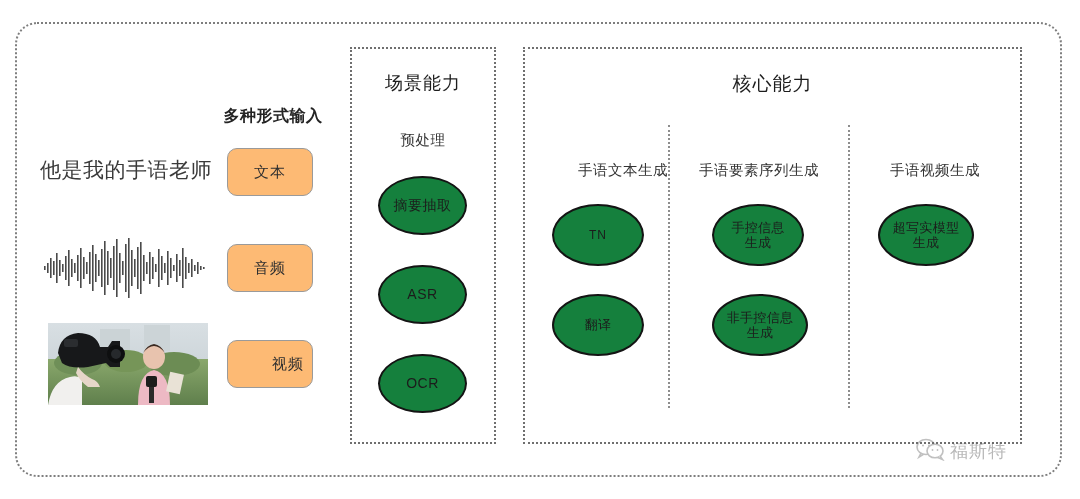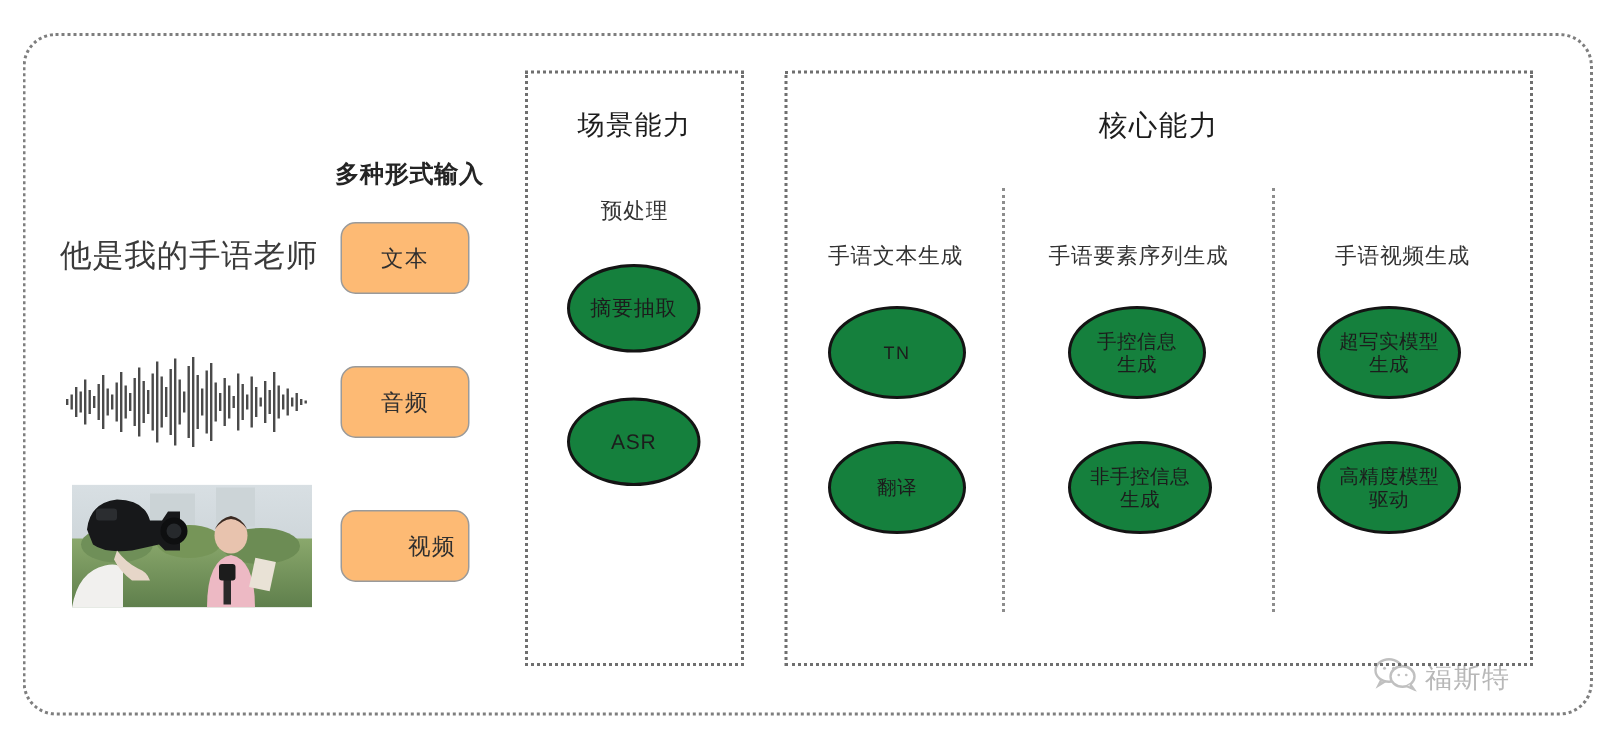--- a/index.html
+++ b/index.html
@@ -150,21 +150,21 @@
   .col-divider {
     position: absolute;
     top: 125px;
     width: 0;
     height: 283px;
     border-left: 2px dotted #8d8d8d;
   }
   #divider-1 { left: 668px; }
   #divider-2 { left: 848px; }
 
-  #core-sub-1 { left: 527px; top: 161px; width: 140px; text-align: center; }
+  #core-sub-1 { left: 553px; top: 161px; width: 140px; text-align: center; }
   #core-sub-2 { left: 672px; top: 161px; width: 174px; }
   #core-sub-3 { left: 852px; top: 161px; width: 166px; }
 
   
   .ellipse {
     position: absolute;
     box-sizing: border-box;
     border: 2.5px solid #141414;
     border-radius: 50%;
     background: #15803d;
@@ -339,20 +339,23 @@
     <div class="panel-title">场景能力</div>
   </div>
   <div class="sub-heading" id="scene-sub">预处理</div>
 
   <div class="ellipse scene e1">
     <span class="lbl">摘要抽取</span>
   </div>
   <div class="ellipse scene e2">
     <span class="lbl">ASR</span>
   </div>
+  <div class="ellipse scene e3">
+    <span class="lbl">OCR</span>
+  </div>
 
   <div class="panel" id="core-panel">
     <div class="panel-title">核心能力</div>
   </div>
 
   <div class="col-divider" id="divider-1"></div>
   <div class="col-divider" id="divider-2"></div>
 
   <div class="sub-heading" id="core-sub-1">手语文本生成</div>
   <div class="sub-heading" id="core-sub-2">手语要素序列生成</div>
@@ -375,26 +378,20 @@
     <span>
       <span class="lbl">非手控信息</span>
       <span class="lbl">生成</span>
     </span>
   </div>
 
   <div class="ellipse core c3 r1 wide">
     <span>
       <span class="lbl">超写实模型</span>
       <span class="lbl">生成</span>
-    </span>
-  </div>
-  <div class="ellipse core c3 r2 wide">
-    <span>
-      <span class="lbl">高精度模型</span>
-      <span class="lbl">驱动</span>
     </span>
   </div>
 
   <div class="watermark">
     <span>
       <svg width="30" height="24" viewBox="0 0 30 24">
         <ellipse cx="11" cy="10" rx="9" ry="7.5" fill="none" stroke="#6a6a6a" stroke-width="1.6"></ellipse>
         <path d="M6 16 L4 20 L8.5 17.2" fill="none" stroke="#6a6a6a" stroke-width="1.6"></path>
         <circle cx="8" cy="8.5" r="1" fill="#6a6a6a"></circle>
         <circle cx="14" cy="8.5" r="1" fill="#6a6a6a"></circle>

